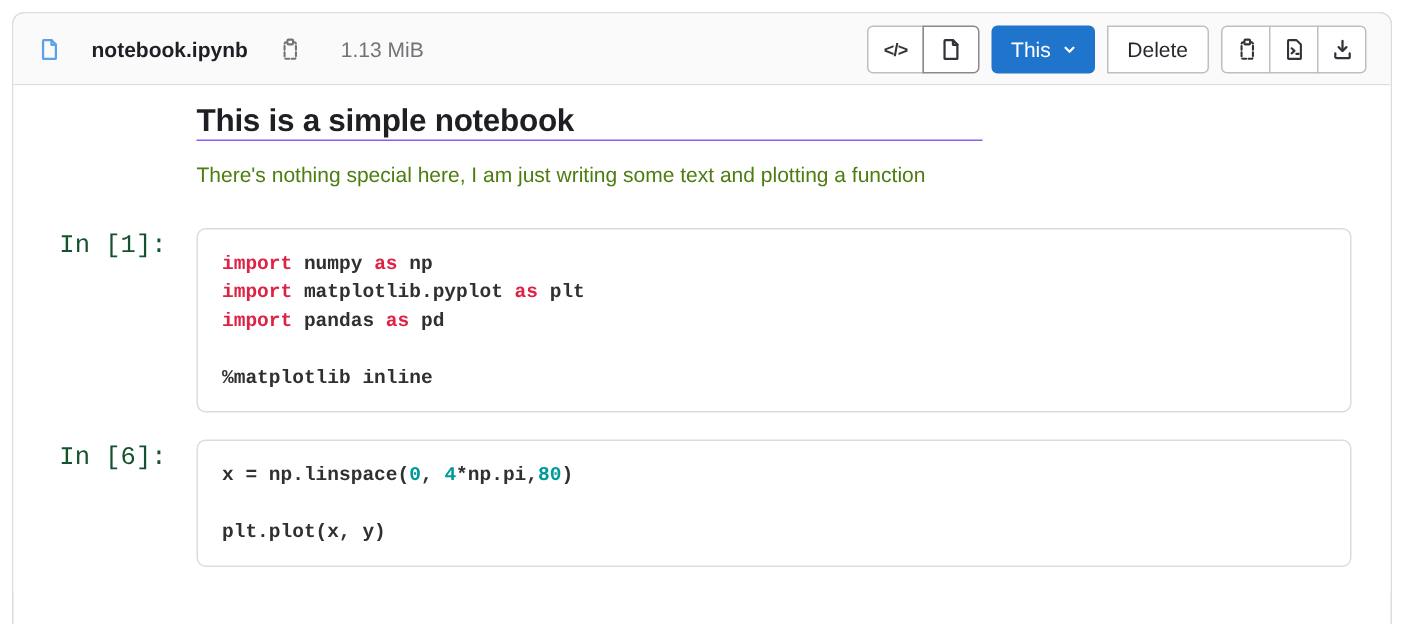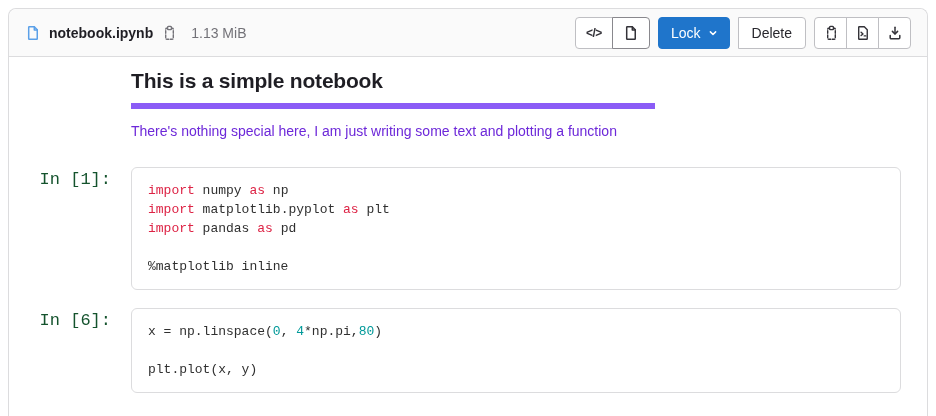--- a/index.html
+++ b/index.html
@@ -21,21 +21,21 @@
   }
   
   .file-header {
     display: flex; align-items: center;
     padding: 7px 16px;
     background: #fafafa;
     border-bottom: 1px solid #dcdcde;
     border-radius: 8px 8px 0 0;
     min-height: 48px;
   }
-  .file-info { display: flex; align-items: center; gap: 8px; }
+  .file-info { display: flex; align-items: center; gap: 20px; }
   .file-name { font-weight: 700; font-size: 14px; color: #1f1e24; }
   .file-size { font-size: 14px; color: #737278; margin-left: 6px; }
   .icon-plain {
     background: none; border: none; padding: 0; margin: 0;
     display: inline-flex; align-items: center; color: #737278; cursor: pointer;
   }
   .file-actions { margin-left: auto; display: flex; align-items: center; gap: 8px; }
   .btn {
     height: 32px;
     display: inline-flex; align-items: center; justify-content: center;
@@ -54,43 +54,43 @@
   .btn.selected { border-color: #89888d; z-index: 2; }
   .btn-primary {
     background: #1f75cb; border: 1px solid #1f75cb; color: #fff;
     gap: 6px; padding: 0 10px 0 12px; font-weight: 400;
   }
   .src-glyph { font-size: 12px; font-weight: 600; letter-spacing: -0.5px; }
   
   .file-content { padding: 12px 0 24px; background: #fff; border-radius: 0 0 8px 8px; }
   .markdown-cell { margin-left: 122px; width: 524px; }
   .nb-title {
-    margin: 0 0 12px; padding-bottom: 10px;
-    border-bottom: 6px solid #8b5cf6;
+    margin: 0 0 12px; 
+    border-bottom: 1px solid #8b5cf6;
     font-size: 21px; font-weight: 700; color: #1f1e24; letter-spacing: -0.2px;
   }
-  .nb-paragraph { margin: 0 0 26px; font-size: 14px; line-height: 20px; color: #6d28d9; }
+  .nb-paragraph { margin: 0 0 26px; font-size: 14px; line-height: 20px; color: #4d7c0f; }
   .cell { display: flex; align-items: flex-start; padding-right: 26px; }
   .cell + .cell { margin-top: 18px; }
   .prompt {
     width: 122px; flex: 0 0 122px;
     padding: 3px 20px 0 0;
     text-align: right;
     font-family: "Liberation Mono", "DejaVu Sans Mono", monospace;
     font-size: 17px; color: #14532d; white-space: pre;
   }
   .code-box {
     flex: 1;
     border: 1px solid #dcdcde; border-radius: 6px;
     padding: 13px 16px;
     font-family: "Liberation Mono", "DejaVu Sans Mono", monospace;
     font-size: 13px; line-height: 19px; color: #303030;
     background: #fff;
   }
-  .code-line { min-height: 19px; white-space: pre; }
+  .code-line { min-height: 19px; white-space: pre; font-weight: bold; }
   .tok-keyword { color: #dd2244; }
   .tok-number  { color: #009999; }
   .tok-plain   { color: #303030; }
   svg { display: block; }
 </style>
 </head>
 <body>
 
 <div class="file-holder">
 
@@ -122,21 +122,21 @@
           <span>
             <svg width="16" height="16" viewBox="0 0 16 16" fill="none" stroke="currentColor" stroke-width="1.5" stroke-linejoin="round" stroke-linecap="round">
               <path d="M4.2 1.75h5.1l2.95 2.95v9.05a.5.5 0 0 1-.5.5H4.2a.5.5 0 0 1-.5-.5V2.25a.5.5 0 0 1 .5-.5z"></path>
               <path d="M9.3 1.9v3h3"></path>
             </svg>
           </span>
         </button>
       </div>
 
       <button class="btn btn-primary">
-        <span>Lock</span>
+        <span>This</span>
         <span>
           <svg width="12" height="12" viewBox="0 0 16 16" fill="none" stroke="#ffffff" stroke-width="2" stroke-linejoin="round" stroke-linecap="round">
             <path d="M4.5 6.5 8 10l3.5-3.5"></path>
           </svg>
         </span>
       </button>
 
       <div class="btn-group">
         <button class="btn">Delete</button>
       </div>

